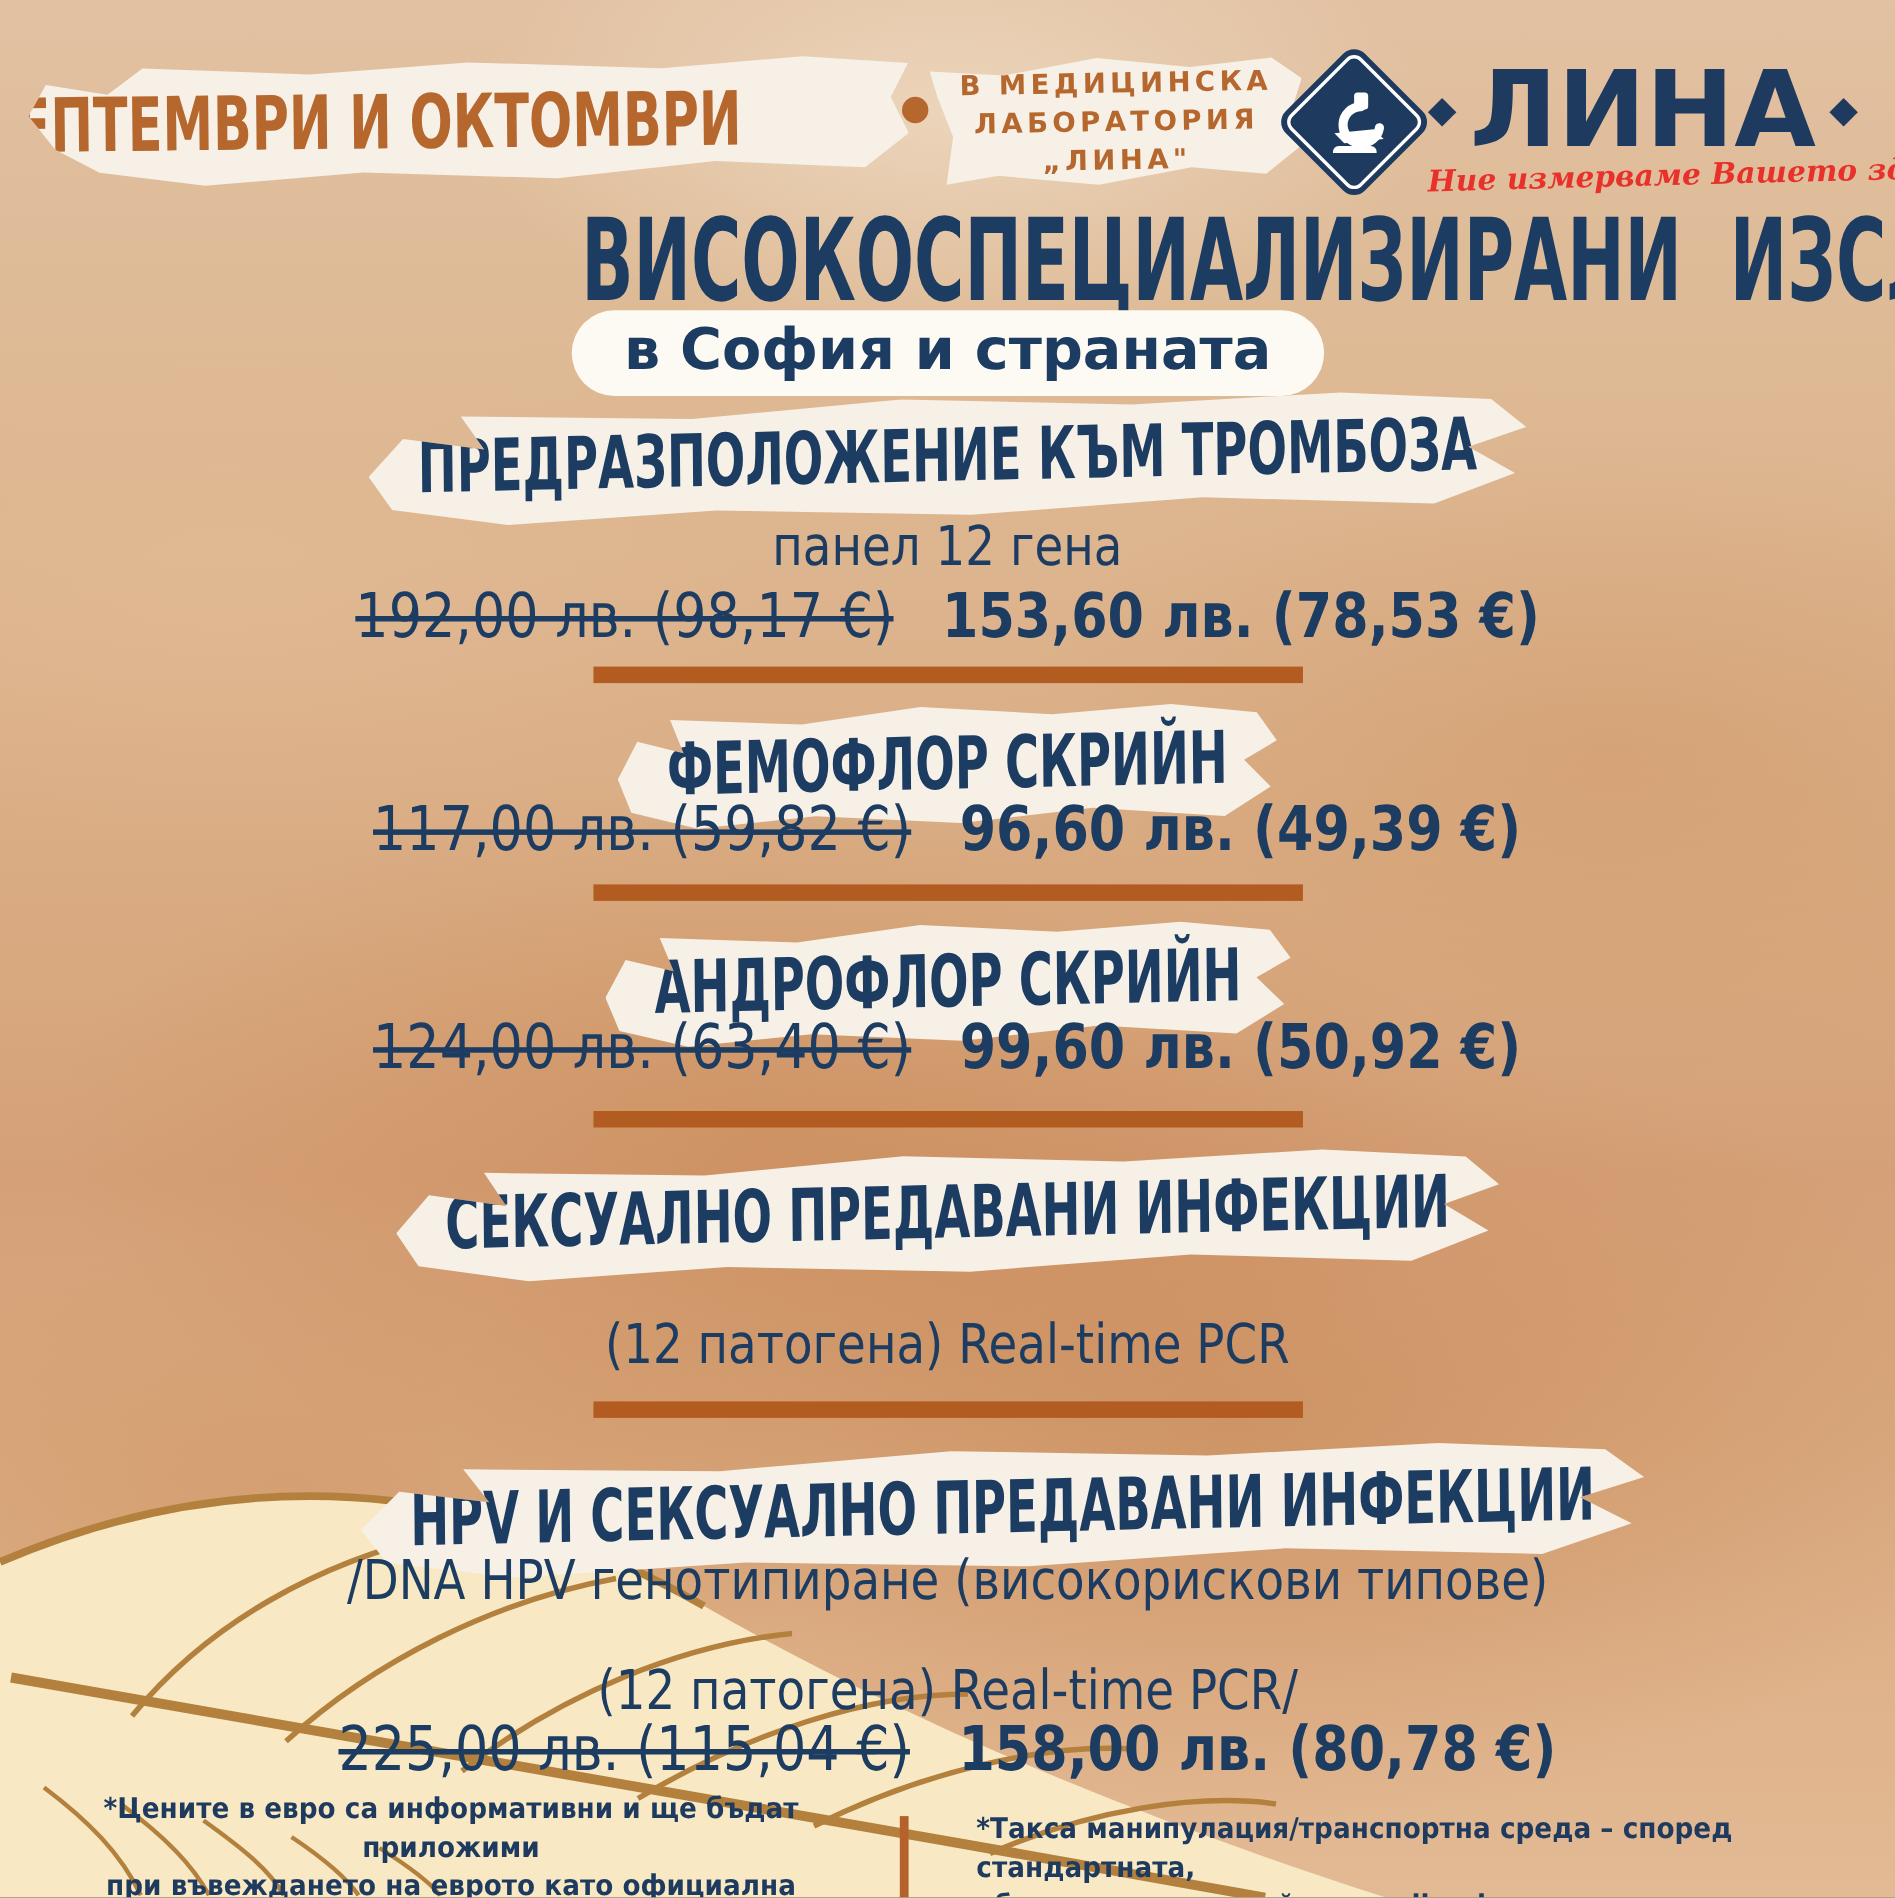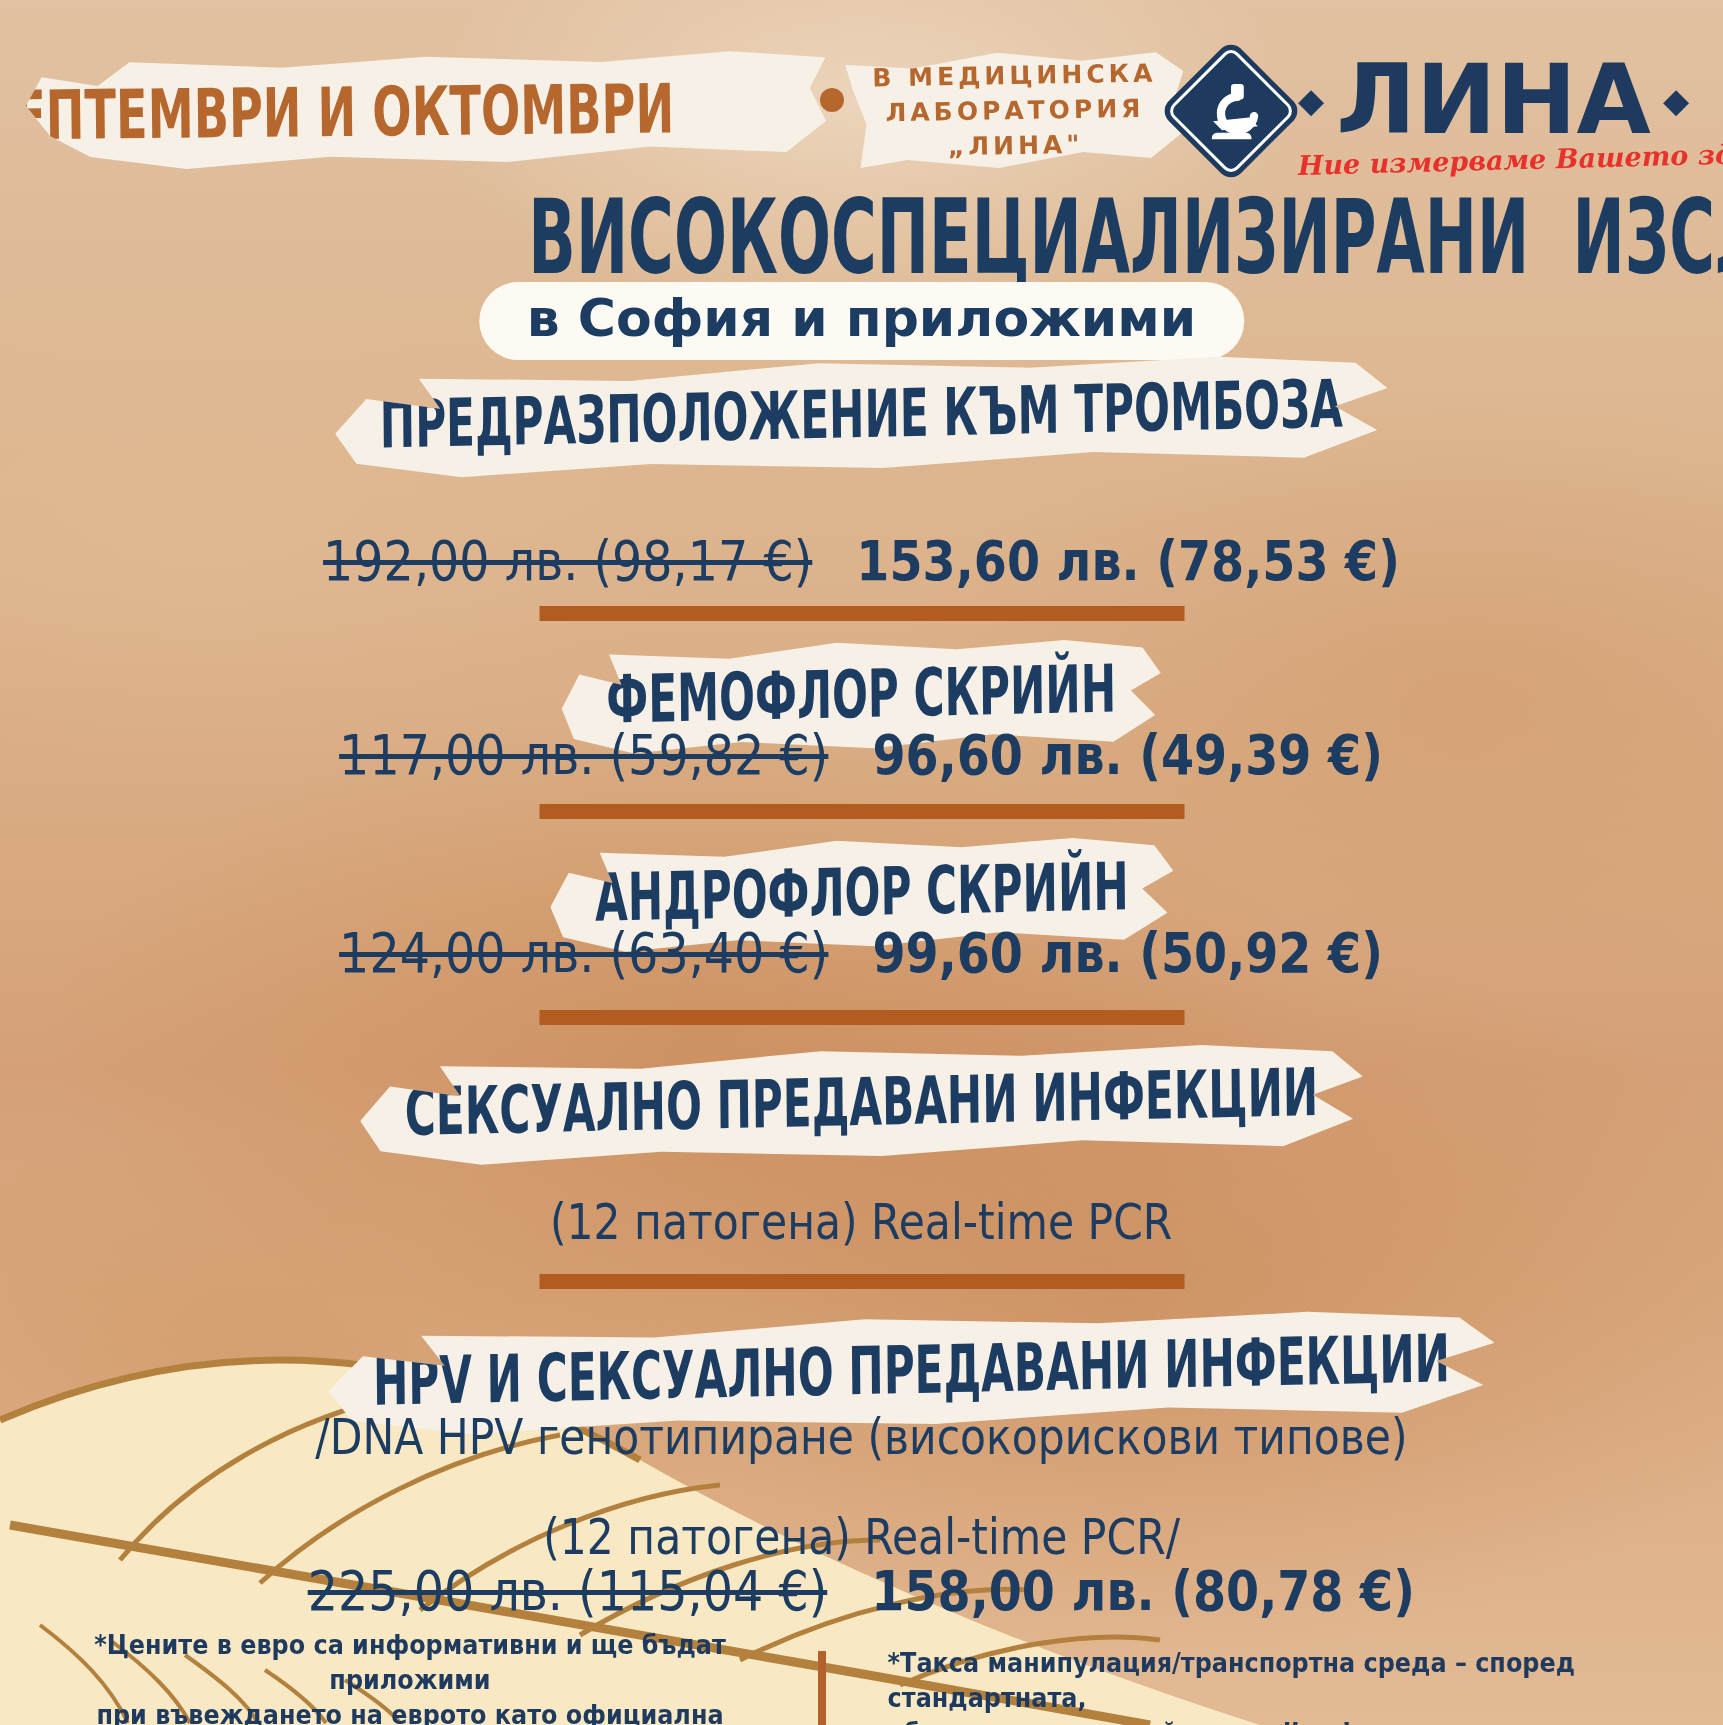--- a/index.html
+++ b/index.html
@@ -129,24 +129,27 @@
         <span class="brand-diamond">◆</span>
         <span class="brand-name">ЛИНА</span>
         <span class="brand-diamond">◆</span>
       </div>
       <div class="slogan">Ние измерваме Вашето здраве</div>
     </div>
 
     <div class="layer main-title">
       <span class="sq">ВИСОКОСПЕЦИАЛИЗИРАНИ  ИЗСЛЕДВАНИЯ</span>
     </div>
-    <div class="pill">в София и приложими</div>
+    <div class="pill">в София и страната</div>
 
     <div class="layer sec-head" style="top:360px">
       <span class="wrap"><span class="brush-head">ПРЕДРАЗПОЛОЖЕНИЕ КЪМ ТРОМБОЗА</span></span>
+    </div>
+    <div class="layer desc" style="top:468px">
+      <span class="sq">панел 12 гена</span>
     </div>
     <div class="layer price-row" style="top:528px">
       <span class="sq">
         <span class="old-price">192,00 лв. (98,17 €)</span>
         <span class="new-price">153,60 лв. (78,53 €)</span>
       </span>
     </div>
     <div class="divider" style="top:606px"></div>
 
     <div class="layer sec-head" style="top:640px">

